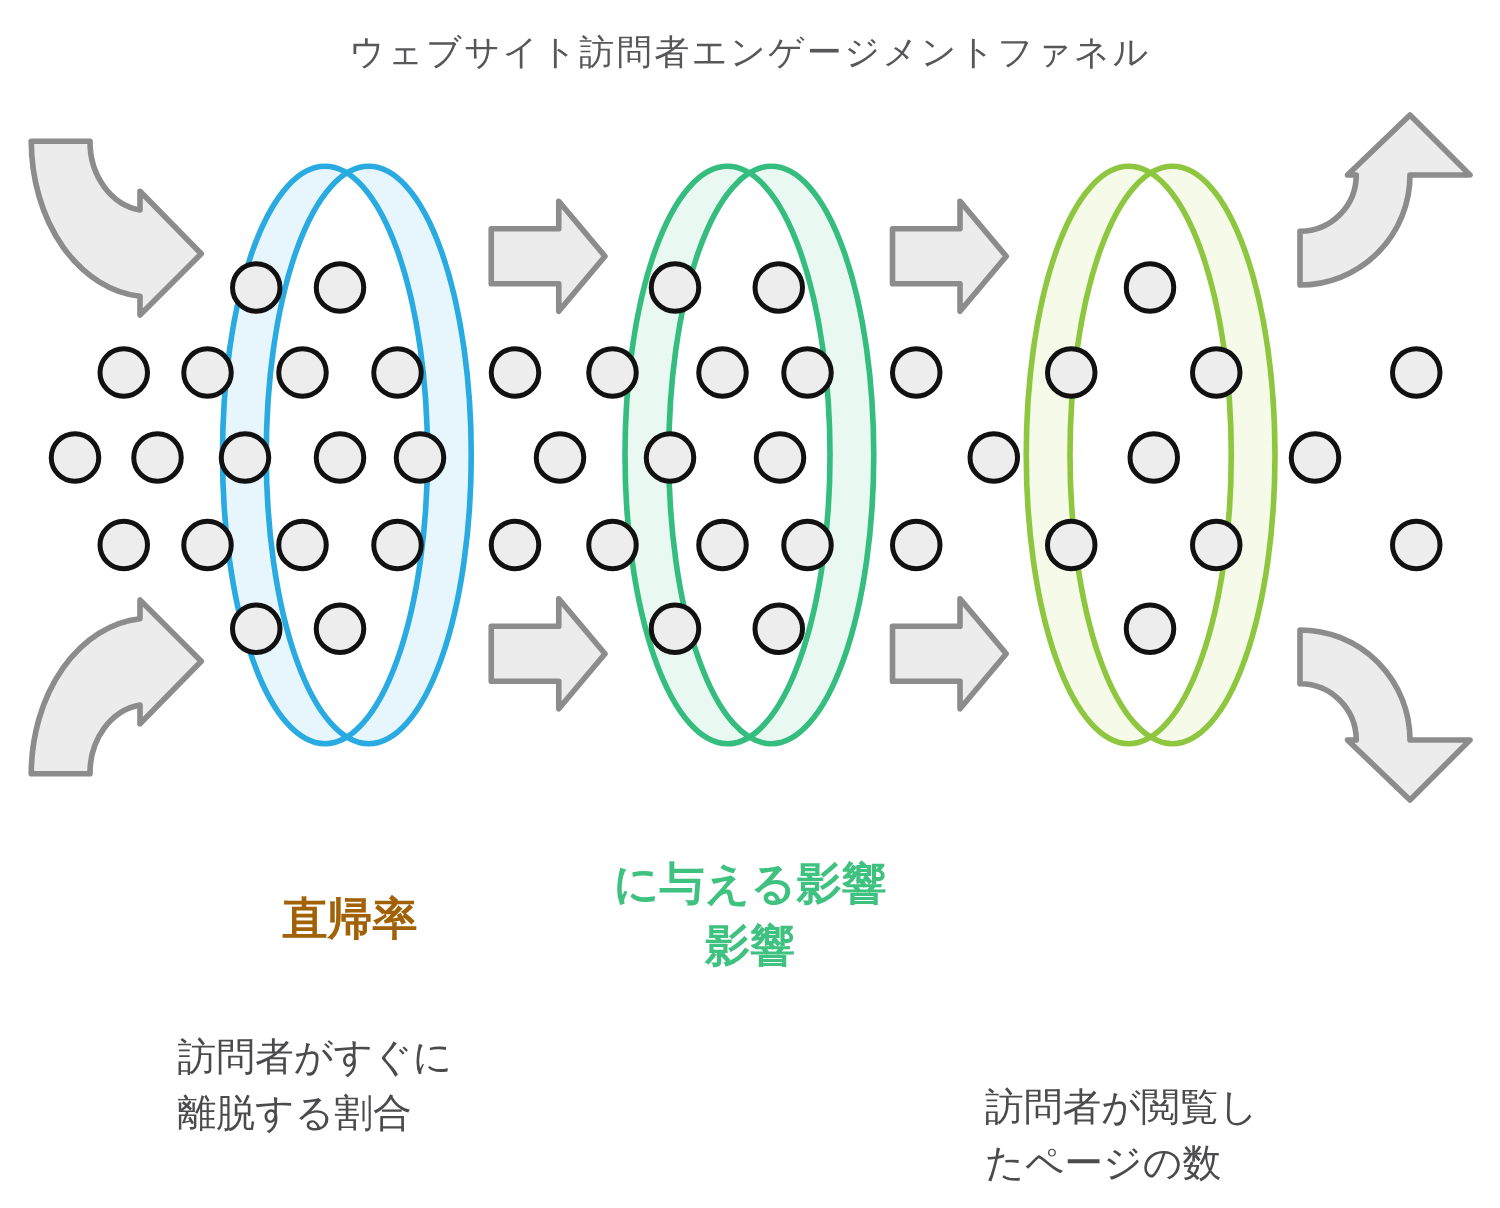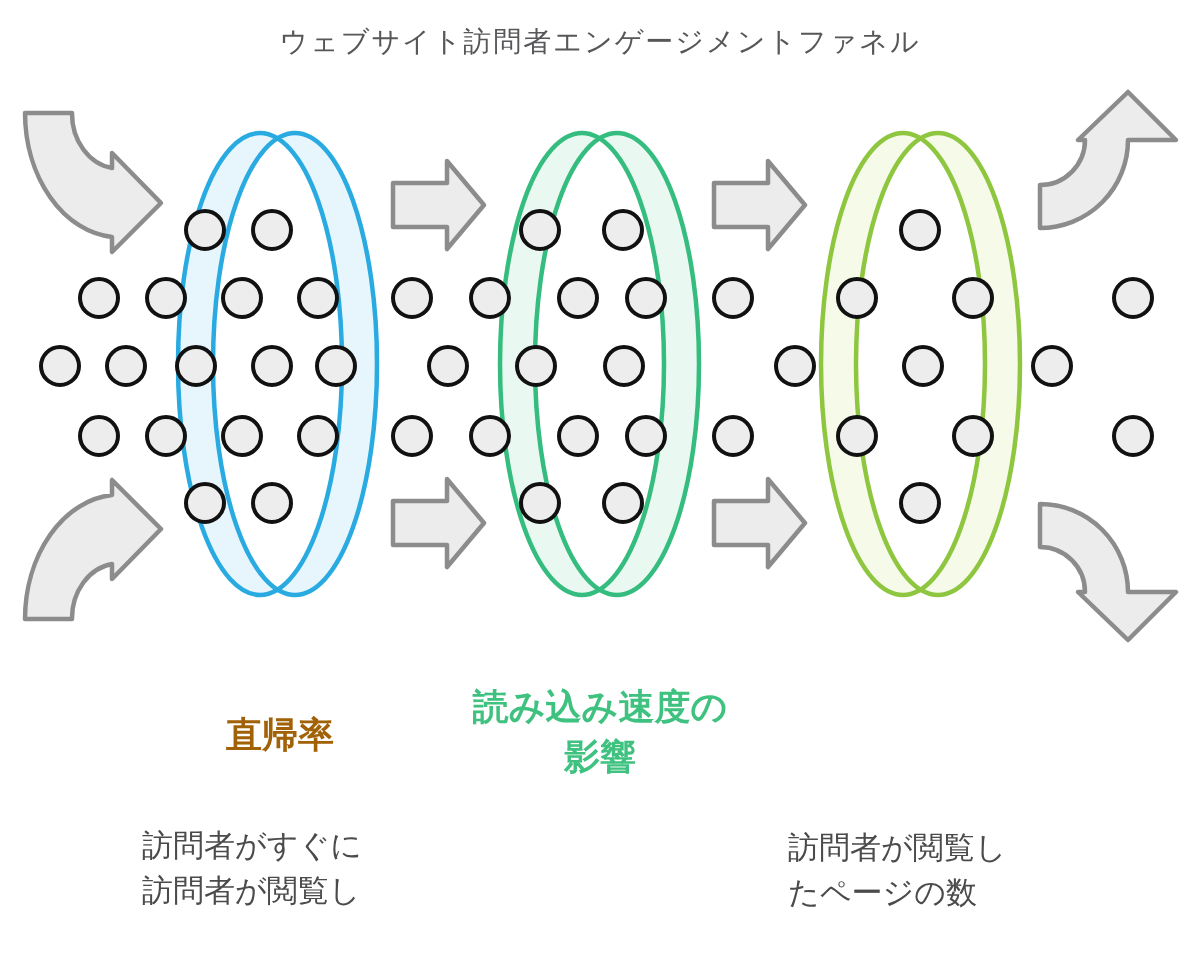--- a/index.html
+++ b/index.html
@@ -19,21 +19,21 @@
   }
   .stage-label.s0{left:130px;top:710px;}
   .stage-label.s1{left:450px;top:682px;}
   .stage-label.s2{left:772px;top:708px;}
   .stage-desc{
     position:absolute;font-size:31px;line-height:45px;color:#4b4b4d;font-weight:400;
     white-space:pre-line;text-align:left;
   }
   .stage-desc.s0{left:142px;top:823px;}
   .stage-desc.s1{left:413px;top:800px;}
-  .stage-desc.s2{left:788px;top:825px;}
+  .stage-desc.s2{left:788px;top:863px;}
 </style>
 </head>
 <body>
 
 <div class="canvas">
 
   <div class="title">ウェブサイト訪問者エンゲージメントファネル</div>
 
   <svg width="1200" height="966" viewBox="0 0 1200 966">
 
@@ -97,21 +97,21 @@
         <circle cx="1133" cy="436" r="19" fill="#ededed" stroke="#111111" stroke-width="4"></circle>
         <circle cx="205" cy="503" r="19" fill="#ededed" stroke="#111111" stroke-width="4"></circle>
         <circle cx="272" cy="503" r="19" fill="#ededed" stroke="#111111" stroke-width="4"></circle>
         <circle cx="540" cy="503" r="19" fill="#ededed" stroke="#111111" stroke-width="4"></circle>
         <circle cx="623" cy="503" r="19" fill="#ededed" stroke="#111111" stroke-width="4"></circle>
         <circle cx="920" cy="503" r="19" fill="#ededed" stroke="#111111" stroke-width="4"></circle>
       </g>
   </svg>
 
   <div class="stage-label s0" style="color: #a16207;">直帰率</div>
-  <div class="stage-label s1" style="color: rgb(63, 193, 127);">読み込み速度の
+  <div class="stage-label s1" style="color: rgb(63, 193, 127);">に与える影響
 影響</div>
 
   <div class="stage-desc s0">訪問者がすぐに
-訪問者が閲覧し</div>
+離脱する割合</div>
   <div class="stage-desc s2">訪問者が閲覧し
 たページの数</div>
 
 </div>
 
 </body></html>

